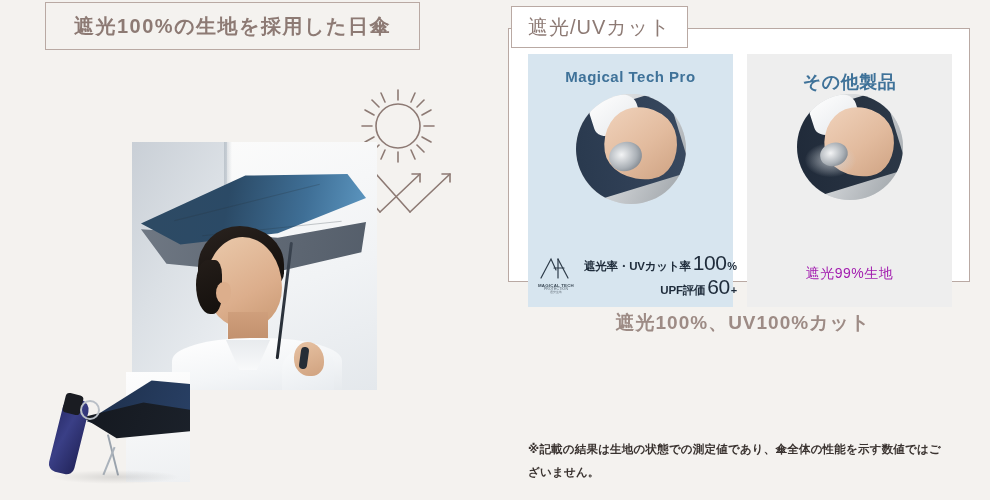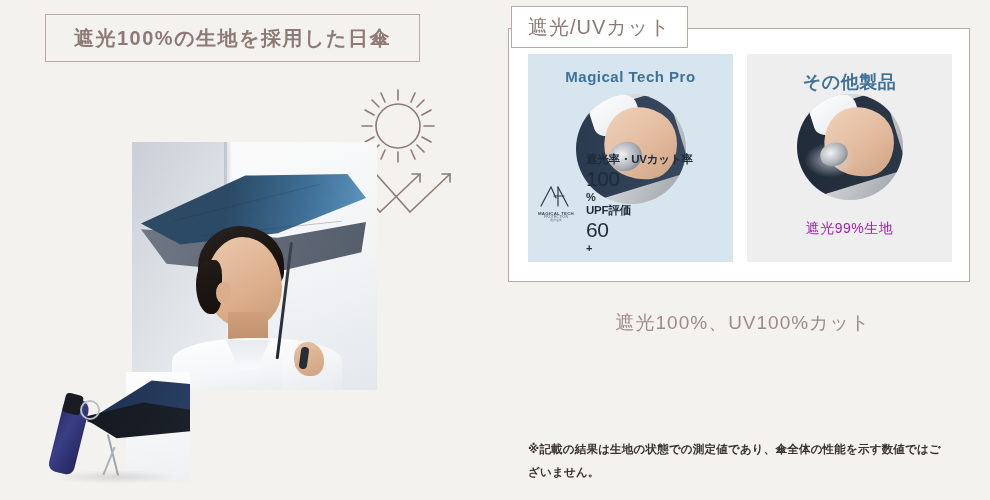--- a/index.html
+++ b/index.html
@@ -17,21 +17,21 @@
 
   
   .left-col {
     position: absolute;
     left: 0; top: 0;
     width: 495px; height: 500px;
   }
 
   .title-box {
     position: absolute;
-    left: 45px; top: 14px;
+    left: 45px; top: 2px;
     width: 375px; height: 48px;
     border: 1px solid #b9a9a3;
     background: #f4f2ef;
     display: flex;
     align-items: center;
     justify-content: center;
     box-sizing: border-box;
   }
   .title-text {
     font-size: 20px;
@@ -276,21 +276,21 @@
 
   .cards-wrap {
     position: absolute;
     left: 528px; top: 54px;
     width: 424px; height: 208px;
     display: flex;
     gap: 14px;
   }
   .cmp-card {
     width: 205px;
-    height: 208px;
+    height: 253px;
     position: relative;
     box-sizing: border-box;
   }
   .cmp-card.a { background: #d7e5ef; }
   .cmp-card.b { background: #eeeeee; }
 
   .cmp-title {
     position: absolute;
     top: 14px; left: 0; right: 0;
     text-align: center;
@@ -391,21 +391,20 @@
   .stats-text {
     flex: 1;
     text-align: right;
     color: #1e2b3a;
   }
   .stat-line {
     display: flex;
     align-items: baseline;
     justify-content: flex-end;
     white-space: nowrap;
-    flex-direction: column;
   }
   .stat-label {
     font-size: 11.5px;
     font-weight: bold;
     letter-spacing: -0.2px;
   }
   .stat-num {
     font-size: 21px;
     font-weight: normal;
     margin-left: 2px;
@@ -427,21 +426,21 @@
 
   
   .bottom-text {
     position: absolute;
     left: 528px; top: 310px;
     width: 430px;
   }
   .bt-heading {
     text-align: center;
     font-size: 19px;
-    font-weight: normal;
+    font-weight: bold;
     color: #9d8b85;
     letter-spacing: 1px;
     margin-bottom: 12px;
   }
   .bt-body {
     font-size: 18px;
     color: #231f1d;
     line-height: 1.65;
     letter-spacing: .3px;
   }

